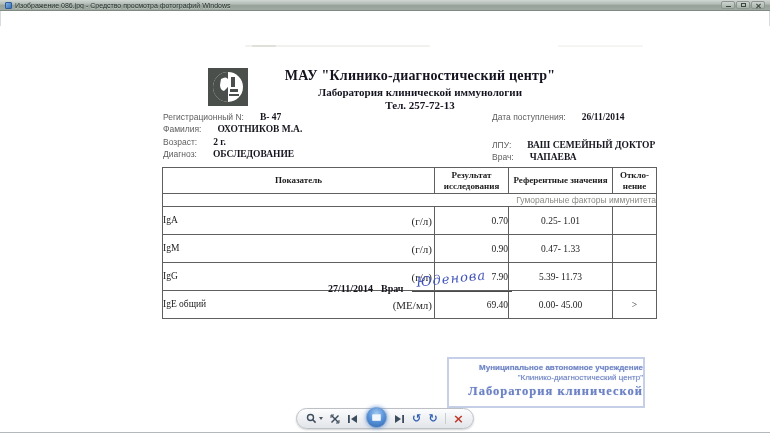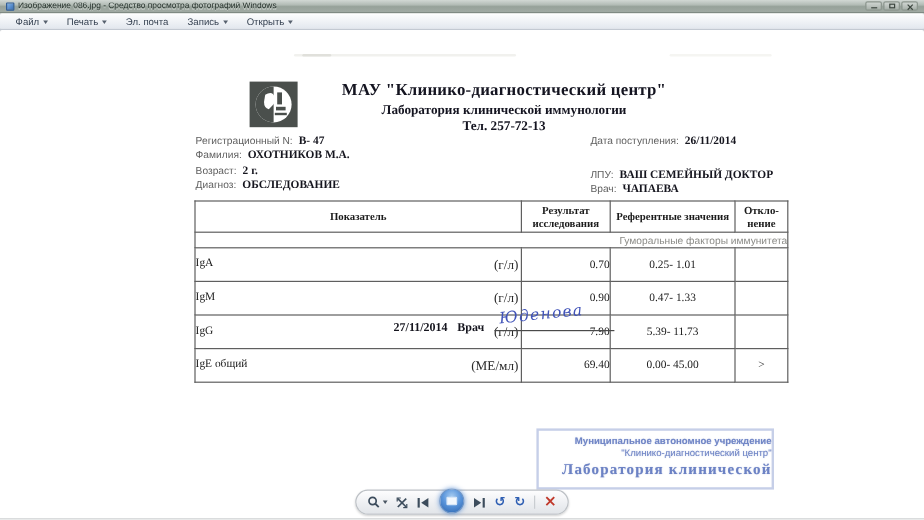--- a/index.html
+++ b/index.html
@@ -46,37 +46,37 @@
   .smudge{position:absolute;height:2px;border-radius:1px;}
   .s1{left:245px;top:19px;width:185px;background:#f1f1ee;}
   .s2{left:558px;top:19px;width:85px;background:#f5f5f2;}
   .s3{left:252px;top:19px;width:24px;background:#e0e0db;}
   .logo{position:absolute;left:207px;top:41px;width:42px;height:40px;}
   .doc-head{position:absolute;left:170px;top:42px;width:500px;text-align:center;
     font-family:"Liberation Serif",serif;color:#141420;}
   .org{font-size:14px;font-weight:bold;letter-spacing:.2px;}
   .lab{font-size:11px;font-weight:bold;margin-top:2px;}
   .phone{font-size:11px;font-weight:bold;margin-top:1px;}
-  .field{position:absolute;display:flex;align-items:baseline;gap:5px;white-space:nowrap;}
+  .field{position:absolute;display:flex;align-items:baseline;gap:16px;white-space:nowrap;}
   .lbl{font-size:8.5px;color:#5e5e5e;}
   .val{font-family:"Liberation Serif",serif;font-size:9.5px;font-weight:bold;color:#16161f;}
   
   table.results{position:absolute;left:162px;top:141px;width:494px;border-collapse:collapse;
     font-family:"Liberation Serif",serif;color:#1b1b1b;table-layout:fixed;}
   table.results td,table.results th{border:1px solid #5f5f5f;padding:0;}
   th.h{font-size:9px;font-weight:bold;text-align:center;line-height:1.15;height:26px;vertical-align:middle;}
   td.section{font-family:"Liberation Sans",sans-serif;font-size:8.5px;color:#8a8a86;
     text-align:right;height:13px;}
   td.name-cell{font-size:9.5px;height:28px;padding-left:3px;}
   .unit{float:right;font-size:11px;padding-right:2px;color:#2a2a2a;padding-left:28px;}
   td.res{font-size:9.5px;text-align:right;padding-right:15px;}
   td.ref{font-size:9.5px;text-align:center;}
   td.dev{font-size:9.5px;text-align:center;color:#2a2a2a;}
   
-  .doc-footer{position:absolute;left:328px;top:238px;display:flex;align-items:baseline;gap:8px;
+  .doc-footer{position:absolute;left:328px;top:254px;display:flex;align-items:baseline;gap:8px;
     font-family:"Liberation Serif",serif;font-size:10px;font-weight:bold;color:#16161f;}
   .sig-line{display:inline-block;width:100px;border-bottom:1px solid #4a4a4a;position:relative;height:12px;}
   .signature{position:absolute;left:4px;top:-9px;
     font-family:"DejaVu Serif",serif;font-style:italic;font-size:13px;font-weight:400;
     color:#4053b8;transform:rotate(-6deg);letter-spacing:1px;}
   
   .stamp{position:absolute;left:447px;top:331px;width:198px;height:51px;
     border:2px solid rgba(113,134,198,.40);padding-top:4px;text-align:right;
     color:#7186c6;text-shadow:0 0 1px rgba(113,134,198,.55);}
   .stamp-l1{font-size:8px;font-weight:bold;}
@@ -119,41 +119,20 @@
         </span>
       <span class="wbtn">
           <i class="g-max"></i>
         </span>
       <span class="wbtn">
           <i class="g-close"></i>
         </span>
     </div>
   </div>
 
-  <div class="menubar">
-    <div class="menu-item">
-      <span>Файл</span>
-      <span class="caret"></span>
-    </div>
-    <div class="menu-item">
-      <span>Печать</span>
-      <span class="caret"></span>
-    </div>
-    <div class="menu-item">
-      <span>Эл. почта</span>
-    </div>
-    <div class="menu-item">
-      <span>Запись</span>
-      <span class="caret"></span>
-    </div>
-    <div class="menu-item">
-      <span>Открыть</span>
-      <span class="caret"></span>
-    </div>
-  </div>
 
   <div class="canvas">
 
     <div class="smudge s1"></div>
     <div class="smudge s2"></div>
     <div class="smudge s3"></div>
 
     <div class="logo">
       <svg width="42" height="40" viewBox="0 0 42 40">
         <rect x="1" y="1" width="40" height="38" fill="#4a4f4c"></rect>

